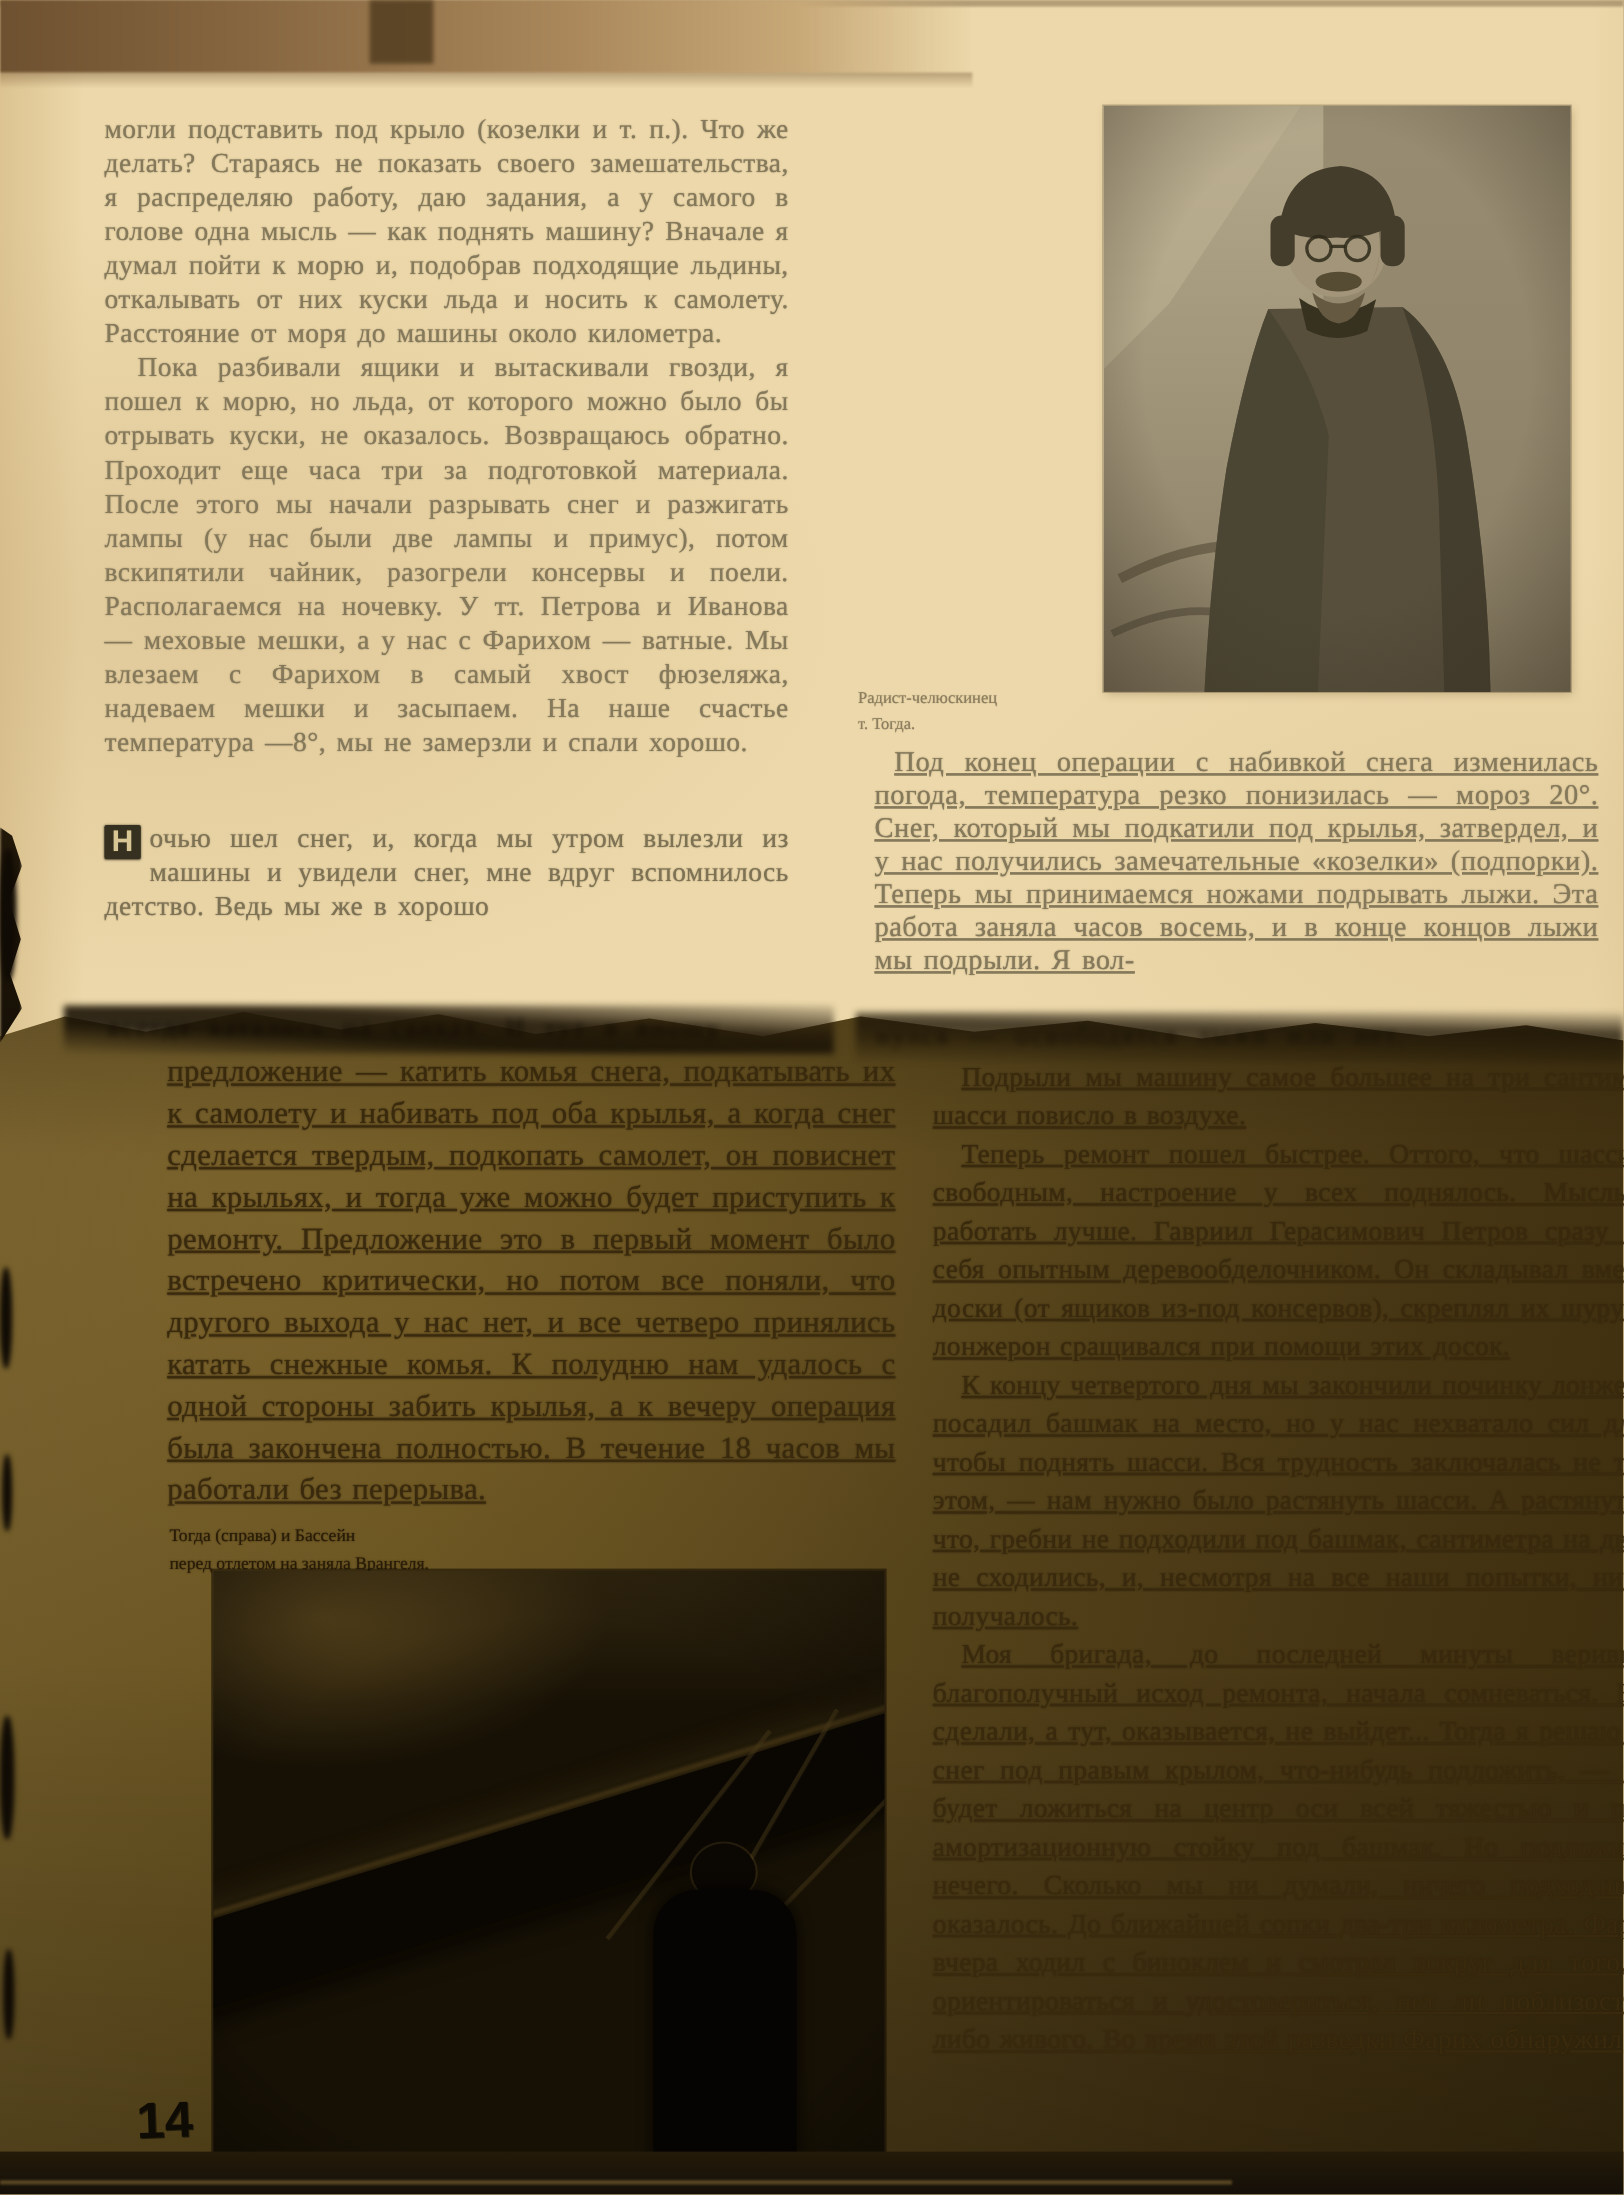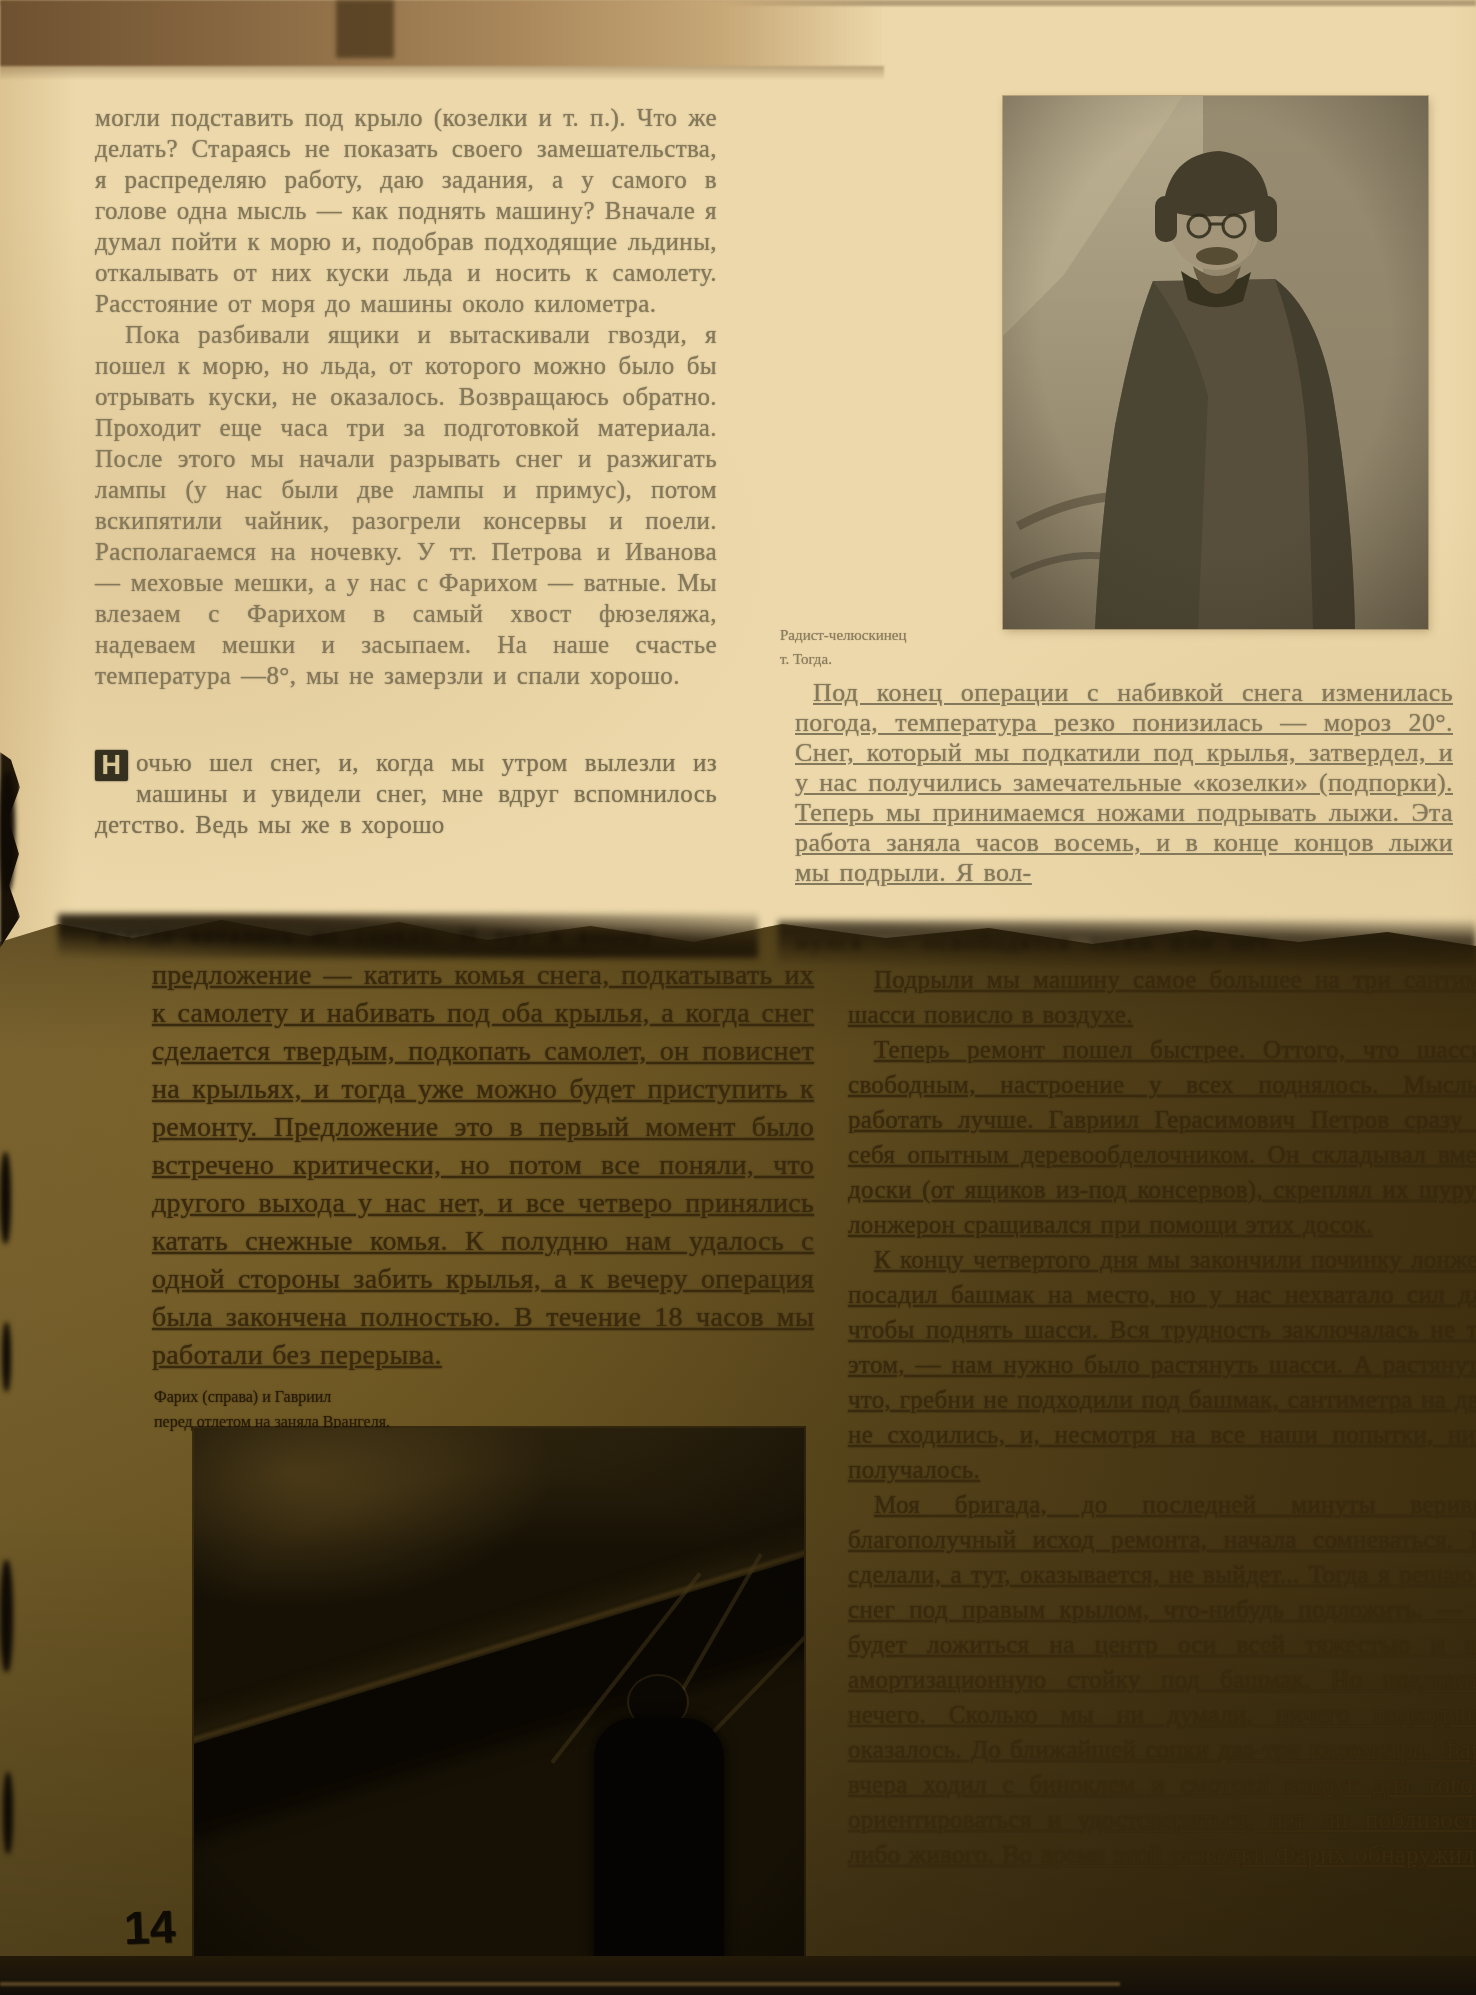--- a/index.html
+++ b/index.html
@@ -184,21 +184,21 @@
     <p>Под конец операции с набивкой снега изменилась погода, температура резко понизилась — мороз 20°. Снег, который мы подкатили под крылья, затвердел, и у нас получились замечательные «козелки» (подпорки). Теперь мы принимаемся ножами подрывать лыжи. Эта работа заняла часов восемь, и в конце концов лыжи мы подрыли. Я вол-</p>
   </div>
 
   <div class="abs dark-overlay"></div>
 
   <div class="abs dark-left-col darkprint">
     <p>предложение — катить комья снега, подкатывать их к самолету и набивать под оба крылья, а когда снег сделается твердым, подкопать самолет, он повиснет на крыльях, и тогда уже можно будет приступить к ремонту. Предложение это в первый момент было встречено критически, но потом все поняли, что другого выхода у нас нет, и все четверо принялись катать снежные комья. К полудню нам удалось с одной стороны забить крылья, а к вечеру операция была закончена полностью. В течение 18 часов мы работали без перерыва.</p>
   </div>
 
   <div class="abs photo-caption">
-    <div>Фарих (справа) и Гавриил</div>
+    <div>Тогда (справа) и Бассейн</div>
     <div>перед отлетом на заняла Врангеля.</div>
   </div>
 
   <div class="abs dark-right-col darkprint">
     <p class="pfirst">Подрыли мы машину самое большее на три сантиметра, и шасси повисло в воздухе.</p>
     <p>Теперь ремонт пошел быстрее. Оттого, что шасси стало свободным, настроение у всех поднялось. Мысль стала работать лучше. Гавриил Герасимович Петров сразу показал себя опытным деревообделочником. Он складывал вместе три доски (от ящиков из-под консервов), скреплял их шурупами, и лонжерон сращивался при помощи этих досок.</p>
     <p>К концу четвертого дня мы закончили починку лонжерона. Я посадил башмак на место, но у нас нехватало сил для того, чтобы поднять шасси. Вся трудность заключалась не только в этом, — нам нужно было растянуть шасси. А растянуть не на что, гребни не подходили под башмак, сантиметра на два места не сходились, и, несмотря на все наши попытки, ничего не получалось.</p>
     <p>Моя бригада, до последней минуты верившая в благополучный исход ремонта, начала сомневаться. Вот все сделали, а тут, оказывается, не выйдет... Тогда я решаю порыть снег под правым крылом, что-нибудь подложить, — машина будет ложиться на центр оси всей тяжестью и подведет амортизационную стойку под башмак. Но подложить нам нечего. Сколько мы ни думали, ничего подходящего не оказалось. До ближайшей сопки два-три километра. Фарих еще вчера ходил с биноклем и смотрел вокруг для того, чтобы ориентироваться и удостовериться, нет ли поблизости чего-либо живого. Во время этой разведки Фарих обнаружил</p>
   </div>
 

